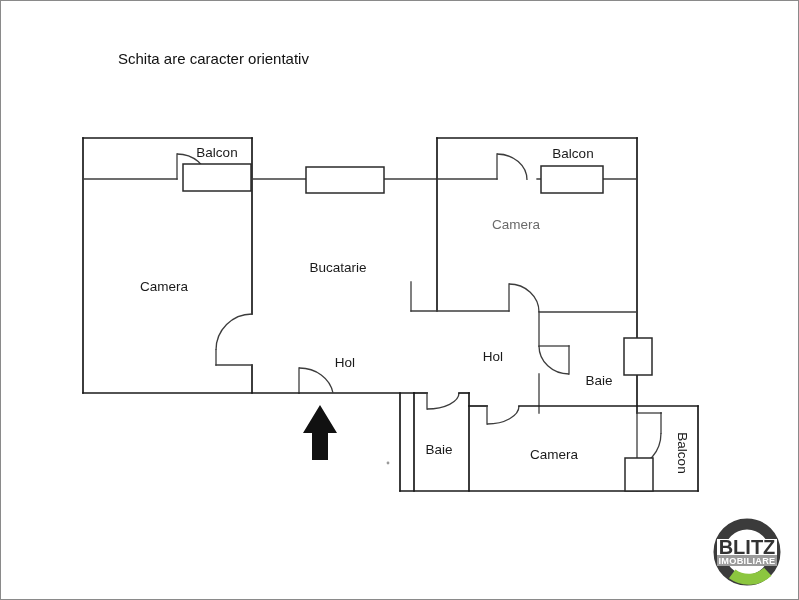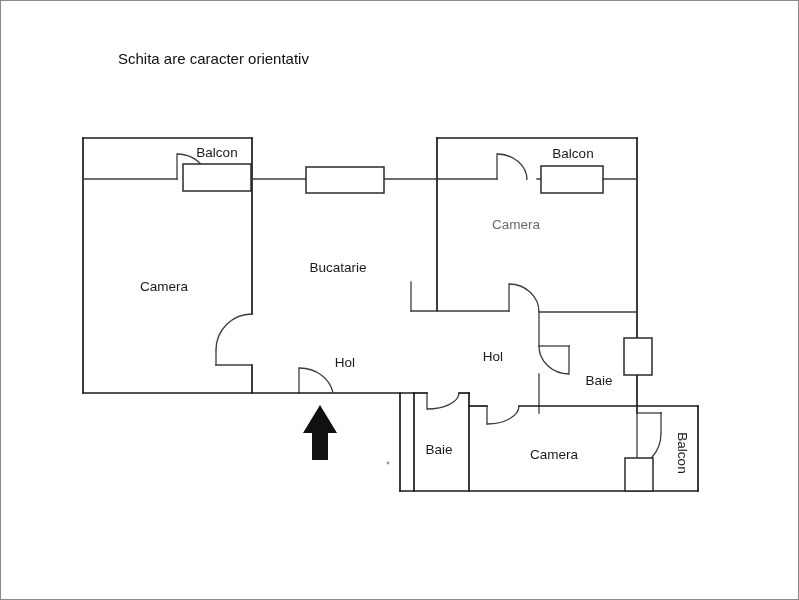--- a/index.html
+++ b/index.html
@@ -229,14 +229,24 @@
     <text class="room-label" x="598" y="380">Baie</text>
 
     <text class="room-label" x="438" y="449">Baie</text>
 
     <text class="room-label" x="553" y="454">Camera</text>
 
     <text class="room-label-vertical" x="681" y="452" transform="rotate(90 681 452)">Balcon</text>
 
   </svg>
 
+  <div id="brand-logo">
+    <svg class="logo-svg" viewBox="0 0 86 78">
+      <circle class="logo-ring-dark" cx="43" cy="39" r="28"></circle>
+      <path class="logo-ring-green" d="M 63.8 58.8 A 28 28 0 0 1 28.2 60.9"></path>
+      <rect class="logo-plate" x="13" y="26" width="60" height="16"></rect>
+      <text class="logo-word-blitz" x="43" y="41">BLITZ</text>
+      <rect class="logo-sub-bg" x="13" y="42" width="60" height="11"></rect>
+      <text class="logo-word-sub" x="43" y="50.5">IMOBILIARE</text>
+    </svg>
+  </div>
 
 </div>
 
 </body></html>

